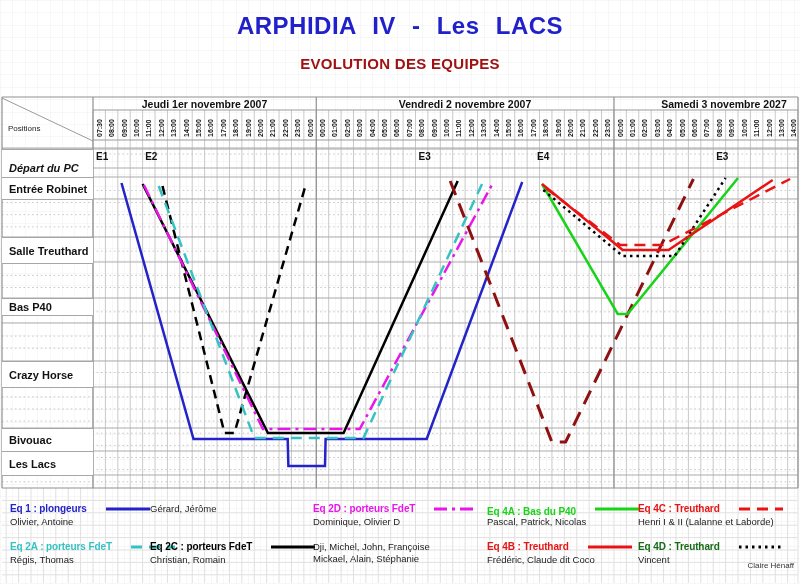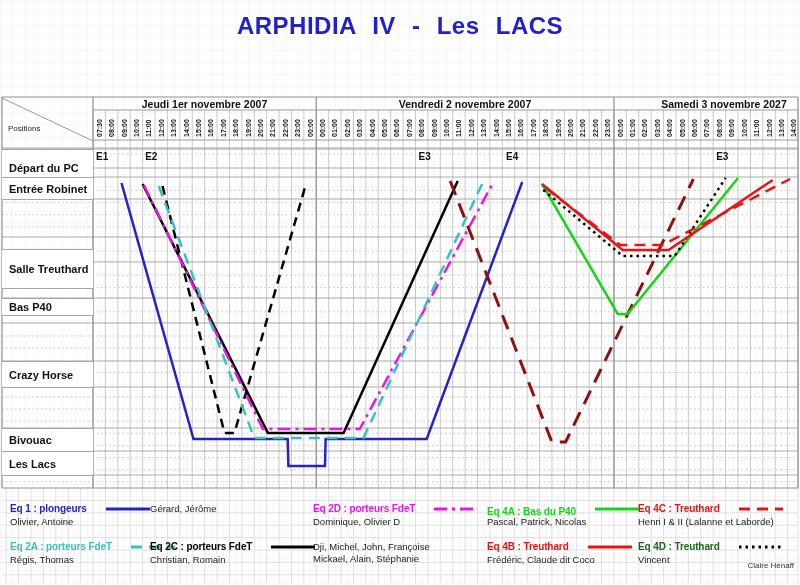--- a/index.html
+++ b/index.html
@@ -216,20 +216,21 @@
       <polyline fill="none" stroke="#e816e8" stroke-width="2.5" stroke-dasharray="13 5 3 5" points="143.9,185 262.9,429 359.7,429 492.4,184"></polyline>
       <polyline fill="none" stroke="#35c2c2" stroke-width="2.5" stroke-dasharray="11 7" points="158.7,186 254.3,438 363.4,438 482.5,183"></polyline>
       <polyline fill="none" stroke="#8f1010" stroke-width="3" stroke-dasharray="15 9" points="450.2,181 551.9,442 565.6,442 693.4,179"></polyline>
       <polyline fill="none" stroke="#17d417" stroke-width="2.5" points="542.0,184 617.7,314 627.6,314 738.0,178"></polyline>
       <polyline fill="none" stroke="#000000" stroke-width="2.5" stroke-dasharray="2.5 4" points="543.3,190 622.7,256 674.7,256 725.6,178"></polyline>
       <polyline fill="none" stroke="#e81414" stroke-width="2.5" points="542.0,184 622.7,250 668.5,250 772.7,180"></polyline>
       <polyline fill="none" stroke="#e81414" stroke-width="2.5" stroke-dasharray="11 7" points="545.7,188 620.2,245 662.3,245 790.1,179"></polyline>
     </svg>
 
   <div class="lbl title">ARPHIDIA IV - Les LACS</div>
+  <div class="lbl subtitle">EVOLUTION DES EQUIPES</div>
   <div class="lbl poshdr">Positions</div>
 
   <div class="lbl dayh d0">Jeudi 1er novembre 2007</div>
   <div class="lbl dayh d1">Vendredi 2 novembre 2007</div>
   <div class="lbl dayh d2">Samedi 3 novembre 2027</div>
 
   <div class="lbl credit">Claire Hénaff</div>
 
   <div id="gen">
       <div class="lbl hlabel" style="left: 94.702px; top: 137px;">07:30</div>
@@ -282,31 +283,31 @@
       <div class="lbl hlabel" style="left: 677.69px; top: 137px;">05:00</div>
       <div class="lbl hlabel" style="left: 690.094px; top: 137px;">06:00</div>
       <div class="lbl hlabel" style="left: 702.498px; top: 137px;">07:00</div>
       <div class="lbl hlabel" style="left: 714.902px; top: 137px;">08:00</div>
       <div class="lbl hlabel" style="left: 727.306px; top: 137px;">09:00</div>
       <div class="lbl hlabel" style="left: 739.71px; top: 137px;">10:00</div>
       <div class="lbl hlabel" style="left: 752.114px; top: 137px;">11:00</div>
       <div class="lbl hlabel" style="left: 764.518px; top: 137px;">12:00</div>
       <div class="lbl hlabel" style="left: 776.922px; top: 137px;">13:00</div>
       <div class="lbl hlabel" style="left: 789.326px; top: 137px;">14:00</div>
-      <div class="lbl pcell" style="top: 149px; height: 37px;">Départ du PC</div>
+      <div class="lbl pcell" style="top: 149px; height: 37px; font-style: italic;">Départ du PC</div>
       <div class="lbl pcell" style="top: 177px; height: 23px;">Entrée Robinet</div>
-      <div class="lbl pcell" style="top: 249px; height: 40px;">Salle Treuthard</div>
+      <div class="lbl pcell" style="top: 237px; height: 27px;">Salle Treuthard</div>
       <div class="lbl pcell" style="top: 298px; height: 18px;">Bas P40</div>
       <div class="lbl pcell" style="top: 361px; height: 27px;">Crazy Horse</div>
       <div class="lbl pcell" style="top: 428px; height: 24px;">Bivouac</div>
       <div class="lbl pcell" style="top: 451px; height: 25px;">Les Lacs</div>
       <div class="lbl ev" style="left: 96px; top: 151px;">E1</div>
       <div class="lbl ev" style="left: 133.212px; top: 151px; padding-left: 12px;">E2</div>
       <div class="lbl ev" style="left: 418.504px; top: 151px;">E3</div>
-      <div class="lbl ev" style="left: 506px; top: 151px;">E4</div>
+      <div class="lbl ev" style="left: 537px; top: 151px;">E4</div>
       <div class="lbl ev" style="left: 716.2px; top: 151px;">E3</div>
       <div class="lbl lg-item" style="left: 10px; top: 502px;">
         <div class="lg-top">
           <span class="lg-label" style="color: rgb(35, 35, 200);">Eq 1 : plongeurs</span>
           <svg width="46" height="8">
             <line x1="1" y1="4" x2="45" y2="4" stroke="#2323c8" stroke-width="2.8"></line>
           </svg>
         </div>
         <div class="lg-names">Olivier, Antoine</div>
       </div>

